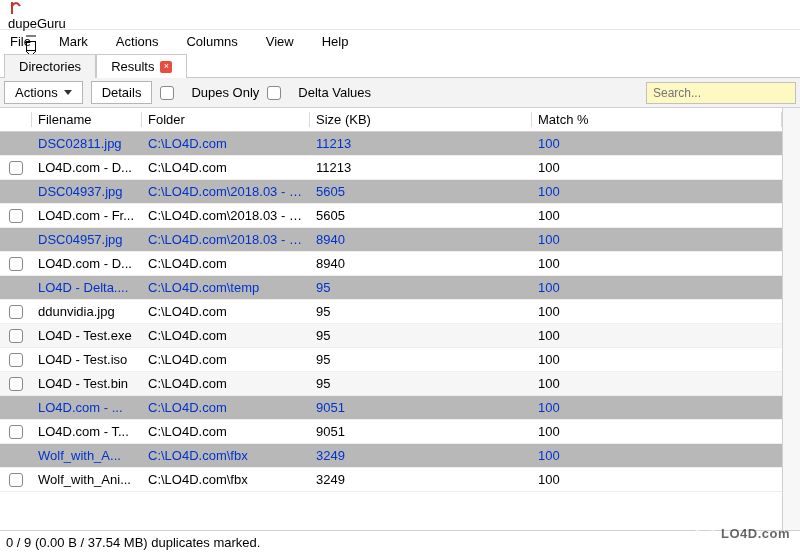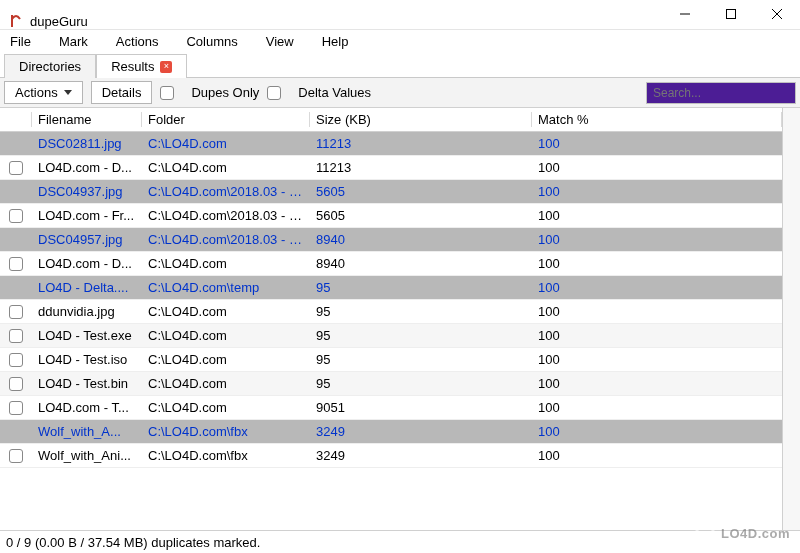--- a/index.html
+++ b/index.html
@@ -1,19 +1,19 @@
 <!DOCTYPE html>
 <html><head>
 <meta charset="utf-8">
 <style>
   * { box-sizing: border-box; margin: 0; padding: 0; font-family: "Segoe UI", Tahoma, sans-serif; font-size: 13px; }
   body { width: 800px; height: 553px; background: #fff; overflow: hidden; position: relative; }
 
   
-  .titlebar { height: 30px; display: flex; align-items: flex-end; padding-left: 8px; border-bottom: 1px solid #e5e5e5; }
+  .titlebar { height: 30px; display: flex; align-items: flex-start; padding-left: 8px; border-bottom: 1px solid #e5e5e5; flex-direction: column; }
   .titlebar .app-icon { width: 16px; height: 16px; margin-right: 6px; }
   .titlebar .title { flex: 0 0 auto; }
   .titlebar .spacer { flex: 1; }
   .winbtn { width: 46px; height: 30px; display: flex; align-items: center; justify-content: center; }
   .winbtn svg { stroke: #000; stroke-width: 1; fill: none; }
 
   
   .menubar { height: 22px; display: flex; align-items: center; padding: 0 4px; gap: 16px; }
   .menubar .menuitem { padding: 2px 6px; cursor: default; }
 
@@ -23,21 +23,21 @@
   .tab.active { background: #fff; }
   .tab .close-x { width:12px; height:12px; background:#e74c3c; color:#fff; font-size:9px; display:flex; align-items:center; justify-content:center; border-radius:2px; line-height:1; }
 
   
   .toolbar { height: 30px; display:flex; align-items:center; padding: 0 4px; gap: 8px; background:#f3f3f3; border-bottom:1px solid #d0d0d0; }
   .tbtn { border:1px solid #b5b5b5; background:#fff; padding: 3px 10px; display:flex; align-items:center; gap:6px; font-size:13px; }
   .tbtn .caret { width:0; height:0; border-left:4px solid transparent; border-right:4px solid transparent; border-top:5px solid #333; }
   .chk { width:14px; height:14px; border:1px solid #888; border-radius:3px; background:#fff; display:inline-block; }
   .chkwrap { display:flex; align-items:center; gap:17px; }
   .toolbar .spacer { flex:1; }
-  .search { width:150px; height:22px; border:1px solid #c0c0c0; background:#4c1d95; padding: 2px 6px; color:#888; font-size:12px; }
+  .search { width:150px; height:22px; border:1px solid #c0c0c0; background:#fef9c3; padding: 2px 6px; color:#888; font-size:12px; }
 
   
   .table { width:100%; border-collapse: collapse; }
   .table th { text-align:left; font-weight:400; padding: 4px 6px; border-bottom:1px solid #d0d0d0; background:#fff; position:relative; }
   .table th::after { content:''; position:absolute; right:0; top:4px; bottom:4px; width:1px; background:#d9d9d9; }
   .col-chk { width:32px; }
   .col-fn { width:110px; }
   .col-fd { width:168px; }
   .col-sz { width:222px; }
   .col-mt { }
@@ -47,21 +47,21 @@
   .table tr.group td:first-child { background:#b8b8b8; }
   .rowchk { width:14px; height:14px; border:1px solid #888; border-radius:3px; background:#fff; display:block; margin:auto; }
   .tablewrap { height: calc(553px - 30px - 22px - 26px - 30px - 22px); overflow:hidden; border-bottom:1px solid #d0d0d0; display:flex; }
   .tablewrap .tbl { flex:1; }
   .tablewrap .gutter { width:18px; border-left:1px solid #d0d0d0; background:#f7f7f7; }
 
   
   .status { height:22px; display:flex; align-items:center; padding:0 6px; font-size:13px; }
 
   
-  .wm { position:absolute; right:0; bottom:0; color:#737373; font-weight:700; font-size:22px; letter-spacing:0.5px; padding:4px 10px; opacity:0.6; pointer-events:none; font-family: Arial, sans-serif;}
+  .wm { position:absolute; right:0; bottom:0; color:#000000; font-weight:700; font-size:22px; letter-spacing:0.5px; padding:4px 10px; opacity:0.6; pointer-events:none; font-family: Arial, sans-serif;}
   .wm .pill { display:inline-flex; align-items:center; gap:6px; }
   .wm .circ { width:20px; height:20px; border:3px solid #fff; border-radius:50%; position:relative; }
   .wm .circ::after { content:''; position:absolute; width:8px; height:3px; background:#fff; right:-4px; bottom:-2px; transform:rotate(45deg); }
 </style>
 </head>
 <body>
 
 <div class="titlebar">
   <span class="app-icon">
     <svg width="16" height="16" viewBox="0 0 16 16">
@@ -231,20 +231,27 @@
           </tr>
           <tr class="alt">
             <td>
               <span class="rowchk"></span>
             </td>
             <td>LO4D - Test.bin</td>
             <td>C:\LO4D.com</td>
             <td>95</td>
             <td>100</td>
           </tr>
+          <tr class="group">
+            <td></td>
+            <td>LO4D.com - ...</td>
+            <td>C:\LO4D.com</td>
+            <td>9051</td>
+            <td>100</td>
+          </tr>
           <tr>
             <td>
               <span class="rowchk"></span>
             </td>
             <td>LO4D.com - T...</td>
             <td>C:\LO4D.com</td>
             <td>9051</td>
             <td>100</td>
           </tr>
           <tr class="group">

